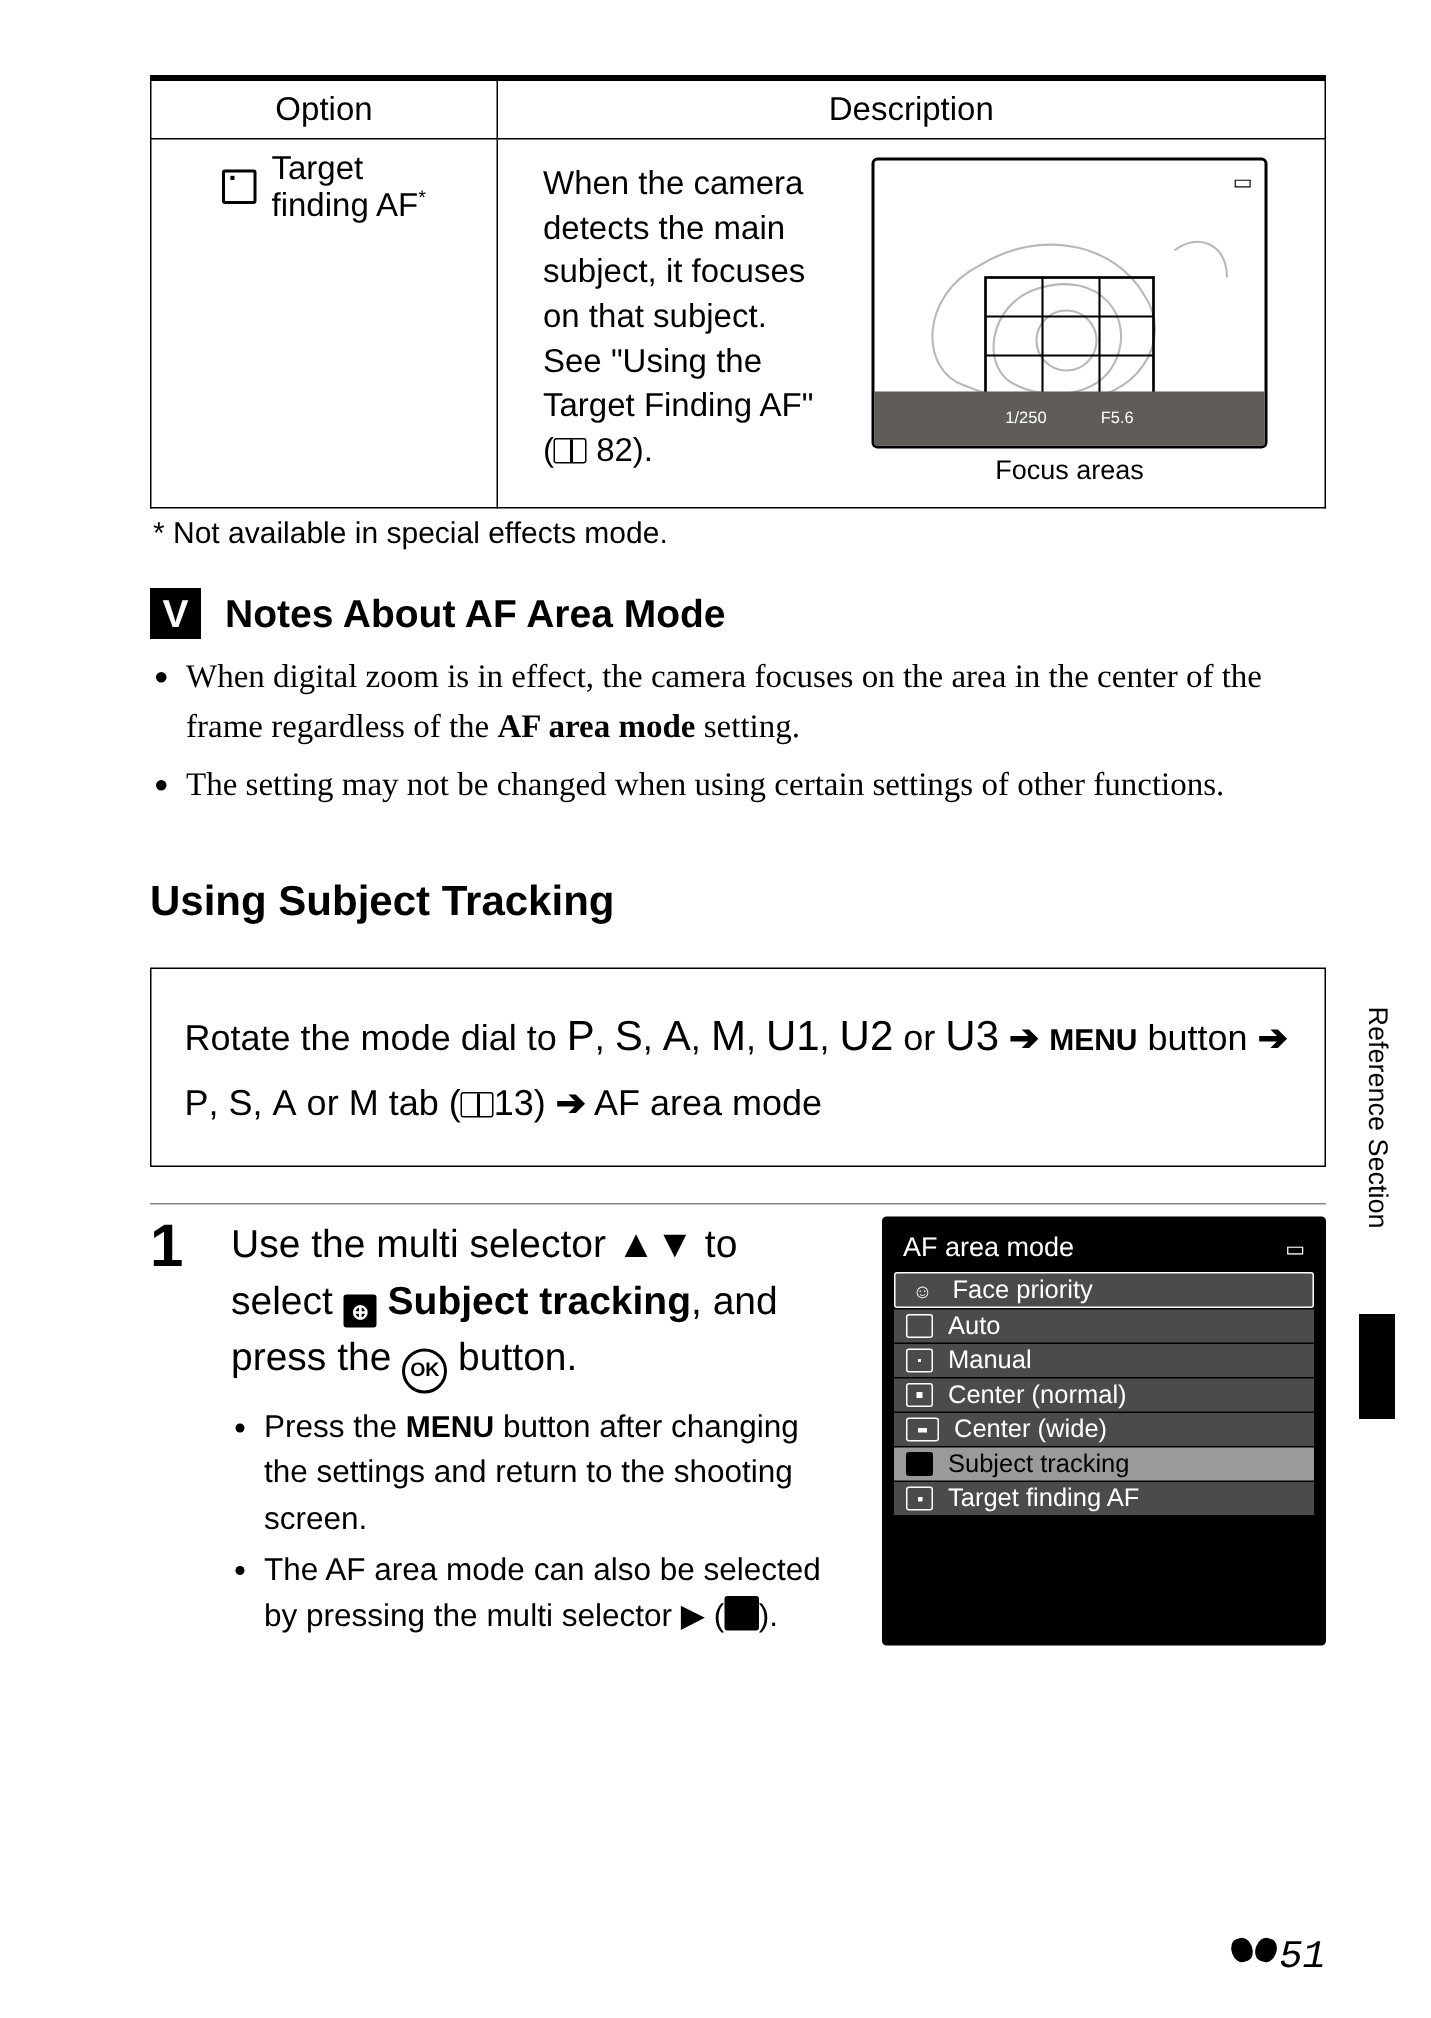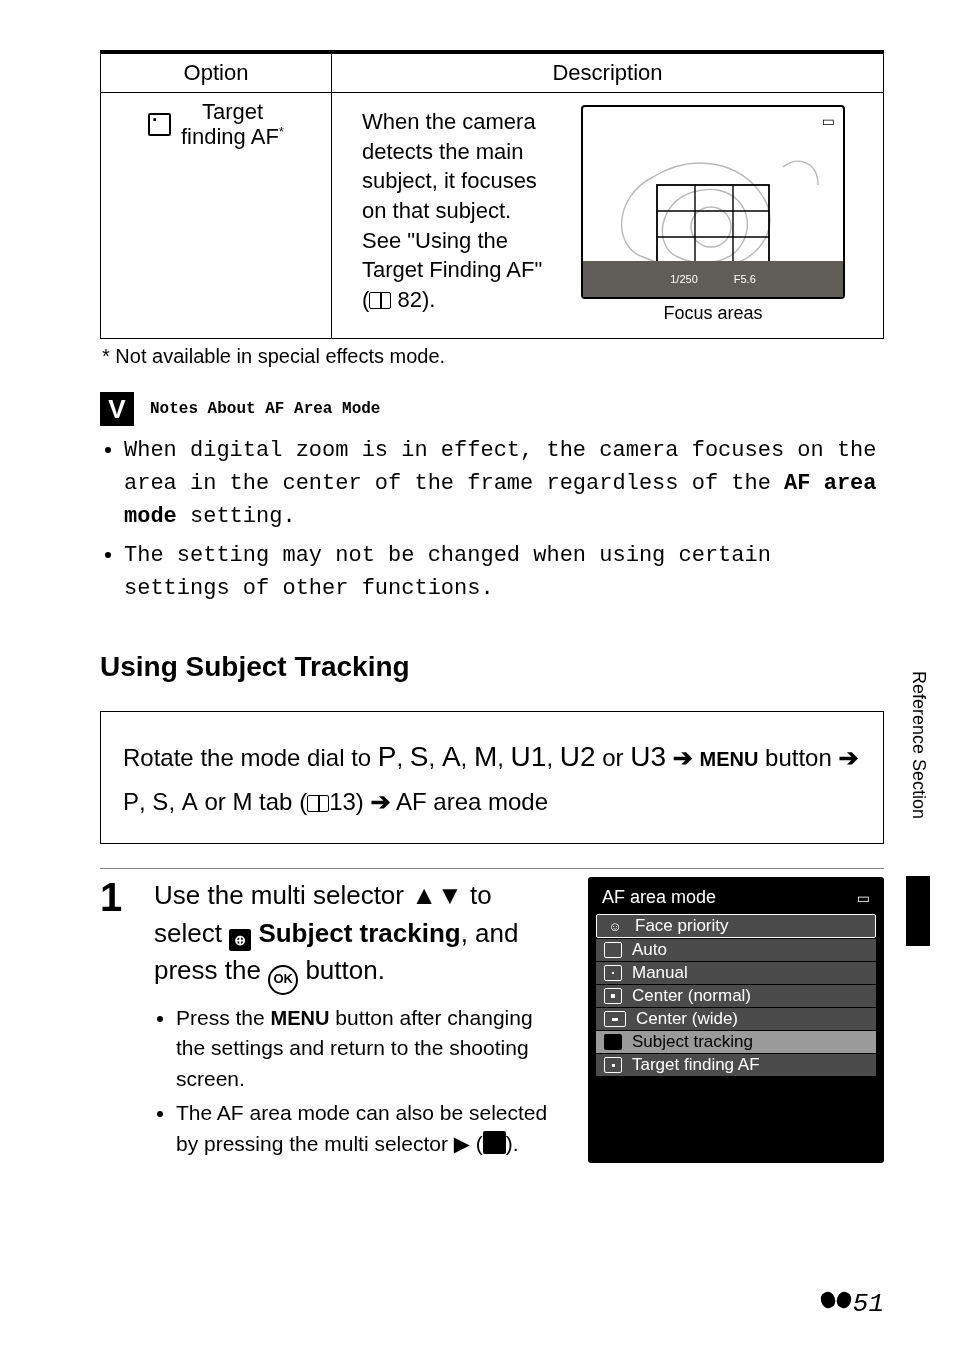--- a/index.html
+++ b/index.html
@@ -2,38 +2,38 @@
 <html><head>
 <meta charset="utf-8">
 <style>
   html,body{margin:0;padding:0;background:#fff;color:#000;font-family:"Times New Roman",serif}
   .page{position:relative;width:954px;height:1345px;box-sizing:border-box;padding:50px 70px 40px 100px}
   table.opt{width:100%;border-collapse:collapse;margin-bottom:6px}
   table.opt th,table.opt td{border:1px solid #000;padding:6px 20px;vertical-align:top;font-size:22px;font-family:"Helvetica Neue",Arial,sans-serif;font-weight:300}
   table.opt th{border-top:4px solid #000;font-weight:400;text-align:center}
   .option-cell{width:190px;text-align:center;vertical-align:middle}
   .opt-inner{display:flex;align-items:center;justify-content:center;gap:10px}
-  .opt-label{text-align:center;line-height:1.15}
+  .opt-label{text-align:left;line-height:1.15}
   .sup{font-size:.6em;vertical-align:super}
   .desc-cell{padding:0}
   .desc-inner{display:flex;gap:14px;align-items:flex-start}
   .desc-text{flex:1;line-height:1.35;padding:8px 4px 8px 10px}
   .book-icon{display:inline-block;width:20px;height:15px;border:1.6px solid #000;border-radius:2px;position:relative;vertical-align:-2px}
   .book-icon:before{content:"";position:absolute;left:50%;top:0;bottom:0;width:1.6px;background:#000}
   .illus-col{width:280px;padding:6px 10px 8px 6px;text-align:center}
   .lcd-frame{position:relative;width:260px;height:190px;border:2px solid #000;border-radius:4px;background:#fff;margin:0 auto}
   .lcd-frame .sd{position:absolute;top:6px;right:8px;font-size:14px}
   .lcd-frame svg{position:absolute;inset:0}
   .info-band{position:absolute;left:0;right:0;bottom:0;height:36px;background:#605c58;display:flex;align-items:center;justify-content:center;gap:36px;color:#fff;font-family:Arial,sans-serif;font-size:11px}
   .focus-caption{font-family:Arial,sans-serif;font-size:18px;margin-top:4px}
   .footnote{font-family:"Helvetica Neue",Arial,sans-serif;font-weight:300;font-size:20px;margin:4px 0 24px 2px}
   .notes-row{display:flex;align-items:center;gap:16px;margin-bottom:8px}
   .v-badge{width:34px;height:34px;background:#000;color:#fff;display:flex;align-items:center;justify-content:center;font-family:Arial,sans-serif;font-weight:900;font-size:26px}
-  .notes-title{font-family:Liberation Mono, monospace;font-weight:700;font-size:16px}
-  ul.notes{margin:0 0 46px 0;padding-left:24px;font-family:Liberation Mono, monospace;font-weight:300;font-size:22px;line-height:1.5}
+  .notes-title{font-family:Liberation Sans, sans-serif;font-weight:700;font-size:26px}
+  ul.notes{margin:0 0 46px 0;padding-left:24px;font-family:Liberation Serif, serif;font-weight:300;font-size:22px;line-height:1.5}
   ul.notes li{margin-bottom:6px}
   .bold{font-weight:700}
   h2.subject{font-family:Arial,sans-serif;font-weight:700;font-size:28px;margin:0 0 28px 0}
   .nav-box{border:1px solid #000;padding:20px 22px;font-family:"Helvetica Neue",Arial,sans-serif;font-weight:300;font-size:24px;line-height:1.75;margin-bottom:24px}
   .mode-letter{font-family:Arial,sans-serif;font-weight:400;font-size:28px}
   .mode-letter.small{font-size:24px}
   .menu-word{font-family:Arial,sans-serif;font-weight:700;font-size:20px}
   .arrow{font-family:Arial,sans-serif;font-weight:900}
   .step-row{display:flex;gap:24px;padding-top:8px;border-top:1px solid #888}
   .step-num{font-family:Arial,sans-serif;font-weight:700;font-size:40px;line-height:1;width:30px;flex-shrink:0}

